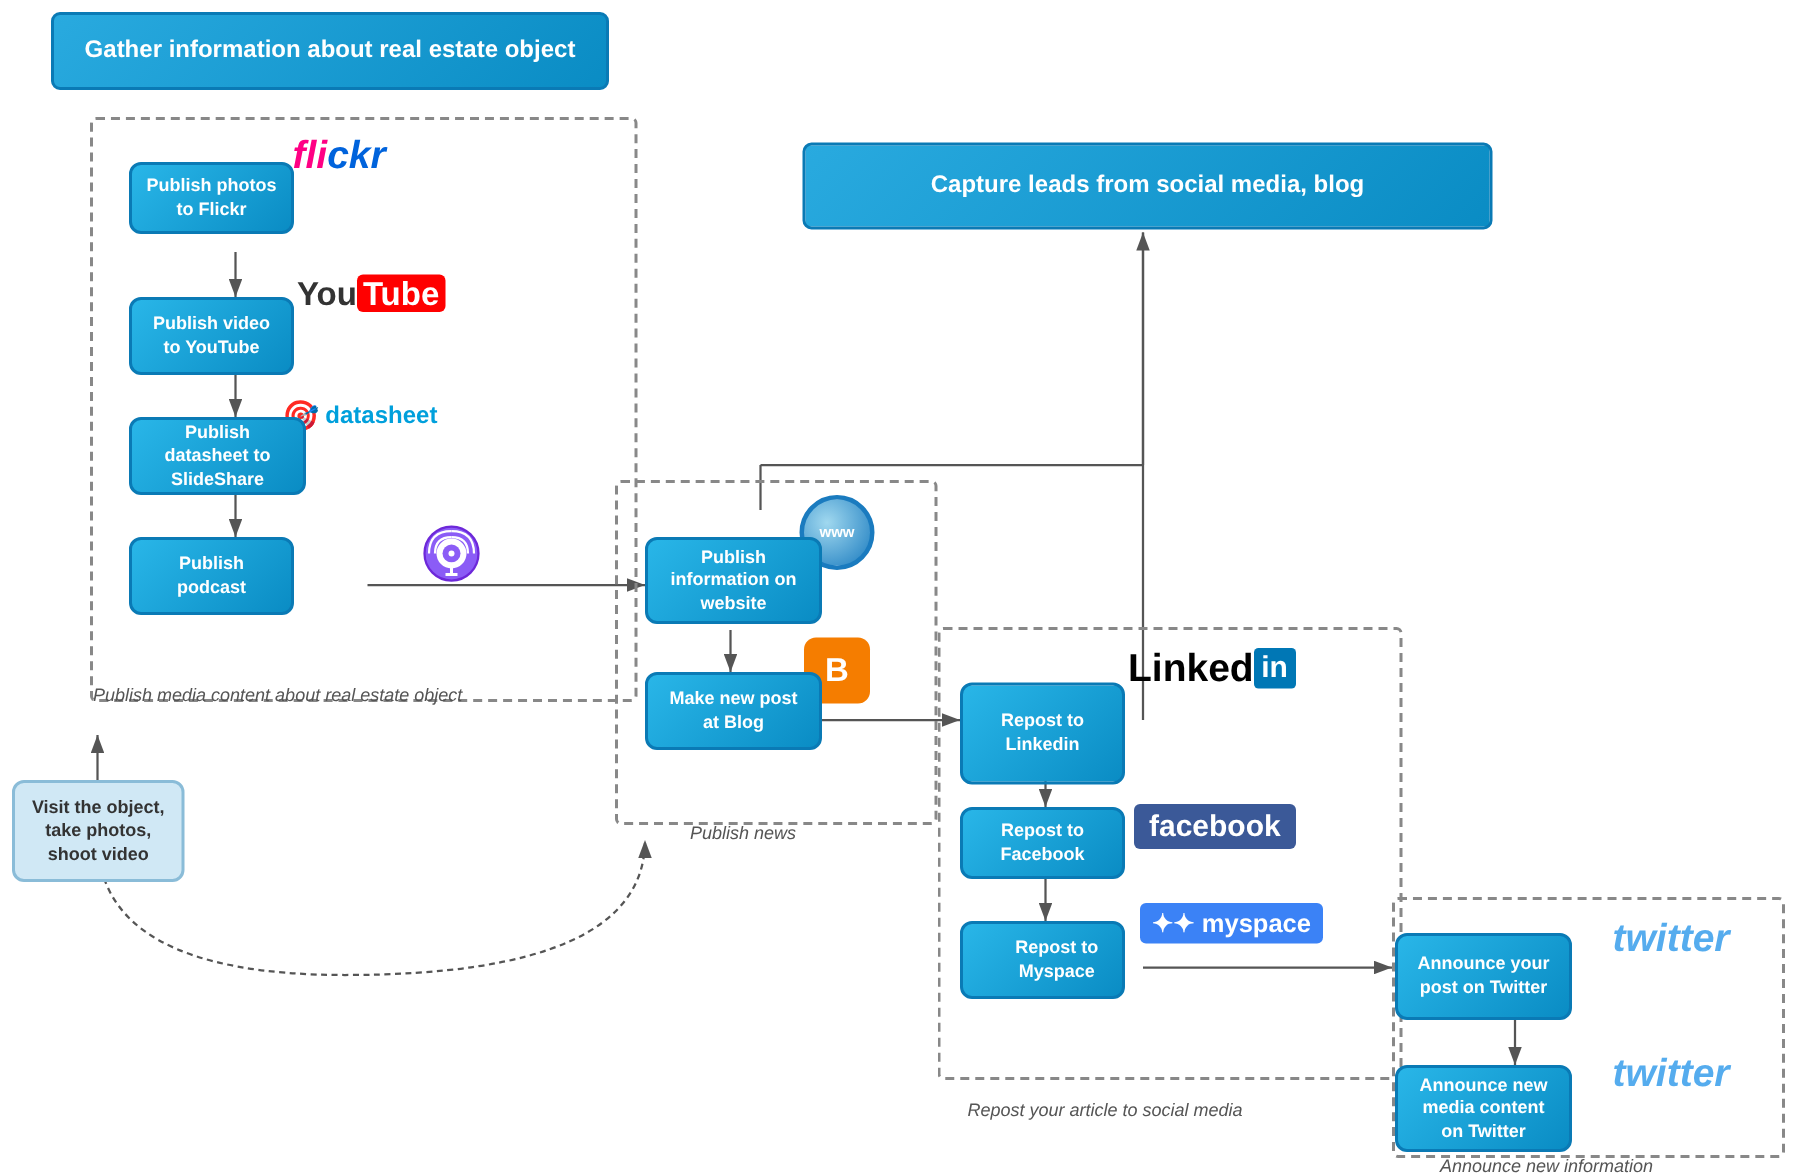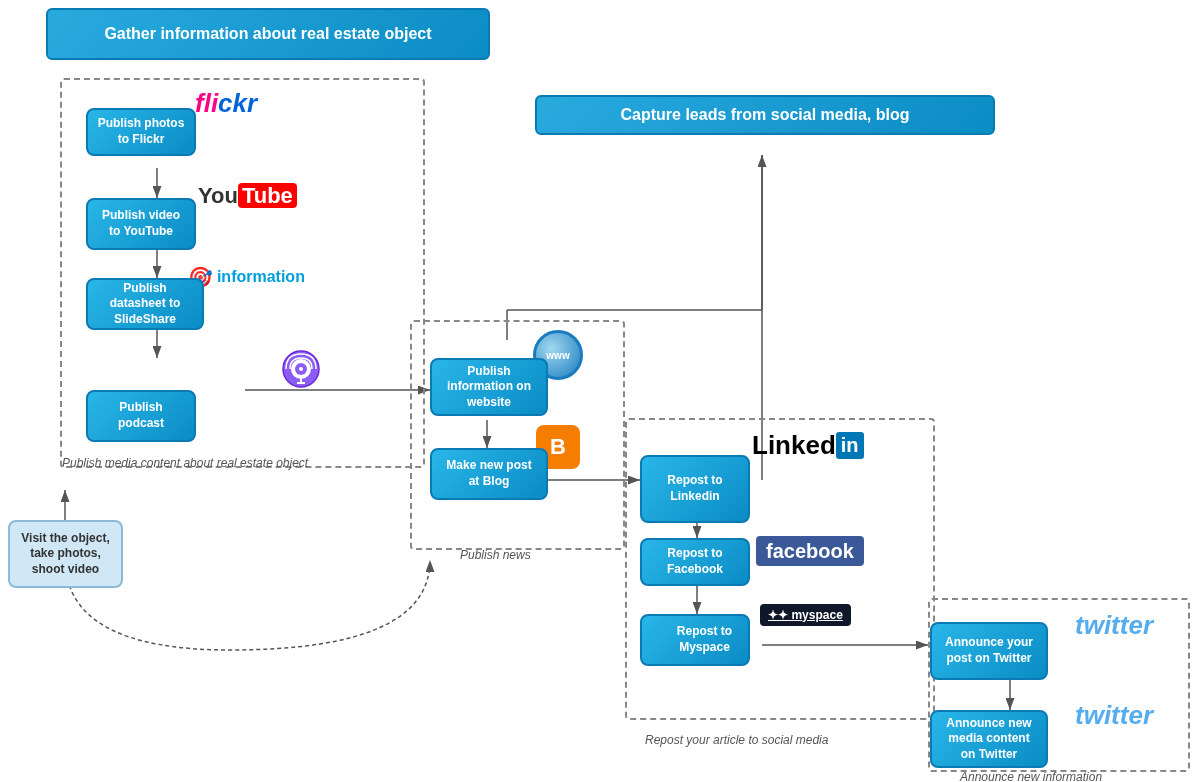--- a/index.html
+++ b/index.html
@@ -80,27 +80,26 @@
     .logo-flickr span { color: #0063dc; }
     .logo-facebook-box {
       background: #3b5998;
       color: white;
       font-size: 20px;
       font-weight: bold;
       padding: 4px 10px;
       border-radius: 4px;
     }
     .logo-myspace {
-      background: #0f172a;
-      color: white;
-      font-size: 12px;
+      background: #3b82f6;
+      color: white;
+      font-size: 17px;
       font-weight: bold;
       padding: 4px 8px;
       border-radius: 4px;
-      text-decoration: underline;
     }
     .logo-twitter {
       color: #55acee;
       font-size: 26px;
       font-weight: 900;
       font-style: italic;
     }
     
     svg.arrows {
       position: absolute;
@@ -175,25 +174,25 @@
 
     <line x1="762" y1="155" x2="762" y2="310" stroke="#555" stroke-width="1.5"></line>
     <line x1="762" y1="310" x2="507" y2="310" stroke="#555" stroke-width="1.5"></line>
     <line x1="507" y1="310" x2="507" y2="340" stroke="#555" stroke-width="1.5"></line>
 
     <line x1="762" y1="480" x2="762" y2="155" stroke="#555" stroke-width="1.5" marker-end="url(#arrowhead)" stroke-dasharray="none"></line>
 
     <path d="M 65 558 Q 65 650 230 650 Q 430 650 430 560" stroke="#555" stroke-width="1.5" fill="none" marker-end="url(#arrowhead)" stroke-dasharray="4,3"></path>
   </svg>
 
-  <div class="header-box" style="left:46px; top:8px; width:444px; height:52px;">
+  <div class="header-box" style="left:34px; top:8px; width:372px; height:52px;">
     <span>Gather information about real estate object</span>
   </div>
 
-  <div class="header-box" style="left:535px; top:95px; width:460px; height:40px;">
+  <div class="header-box" style="left:535px; top:95px; width:460px; height:58px;">
     <span>Capture leads from social media, blog</span>
   </div>
 
   <div class="dashed-box" style="left:60px; top:78px; width:365px; height:390px;">
   </div>
   <div class="dashed-label" style="left:62px; top:456px;">
     <span>Publish media content about real estate object</span>
   </div>
 
   <div class="dashed-box" style="left:410px; top:320px; width:215px; height:230px;">
@@ -225,21 +224,21 @@
   <div style="position:absolute; left:198px; top:183px;">
     <span style="font-size:22px; font-weight:900; color:#333;">You</span><span style="background:#f00; color:#fff; font-size:22px; font-weight:900; padding:0 4px; border-radius:4px;">Tube</span>
   </div>
 
   <div class="node node-blue" style="left:86px; top:198px; width:110px; height:52px;">
     <span>Publish video to YouTube</span>
   </div>
 
   <div style="position:absolute; left:188px; top:265px; display:flex; align-items:center; gap:4px;">
     <span style="font-size:20px;">🎯</span>
-    <span style="color:#00a0dc; font-size:16px; font-weight:bold;">information</span>
+    <span style="color:#00a0dc; font-size:16px; font-weight:bold;">datasheet</span>
   </div>
 
   <div class="node node-blue" style="left:86px; top:278px; width:118px; height:52px;">
     <span>Publish datasheet to SlideShare</span>
   </div>
 
   <div style="position:absolute; left:282px; top:350px;">
     <svg width="38" height="38" viewBox="0 0 38 38">
       <circle cx="19" cy="19" r="18" fill="#8b5cf6" stroke="#6d28d9" stroke-width="1.5"></circle>
       <circle cx="19" cy="19" r="10" fill="white"></circle>
@@ -249,21 +248,21 @@
       <path d="M8 19 Q8 8 19 8" stroke="white" stroke-width="1.5" fill="none"></path>
       <path d="M30 19 Q30 8 19 8" stroke="white" stroke-width="1.5" fill="none"></path>
       <path d="M4 19 Q4 4 19 4" stroke="white" stroke-width="1.5" fill="none"></path>
       <path d="M34 19 Q34 4 19 4" stroke="white" stroke-width="1.5" fill="none"></path>
 
       <line x1="19" y1="25" x2="19" y2="33" stroke="white" stroke-width="2"></line>
       <line x1="15" y1="33" x2="23" y2="33" stroke="white" stroke-width="2"></line>
     </svg>
   </div>
 
-  <div class="node node-blue" style="left:86px; top:358px; width:110px; height:52px;margin-top:32px;">
+  <div class="node node-blue" style="left:86px; top:358px; width:110px; height:52px;">
     <span>Publish podcast</span>
   </div>
 
   <div class="globe-icon" style="left:533px; top:330px;">
     <span>www</span>
   </div>
 
   <div class="node node-blue" style="left:430px; top:358px; width:118px; height:58px;justify-content:center;">
     <span>Publish information on website</span>
   </div>

